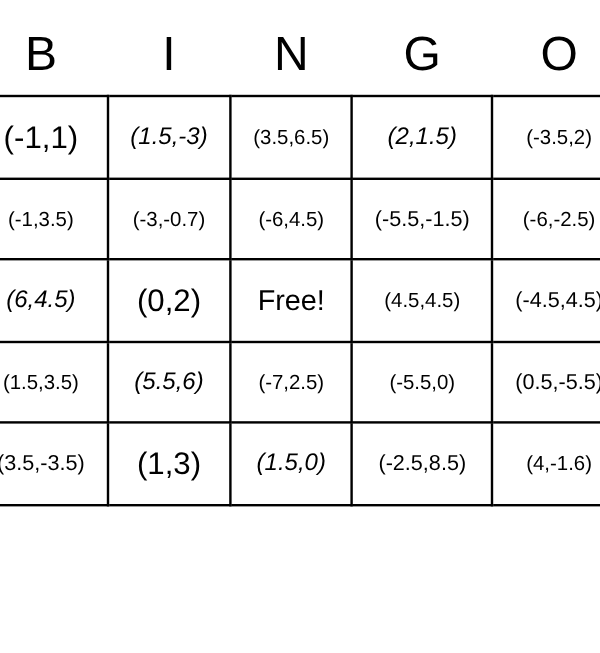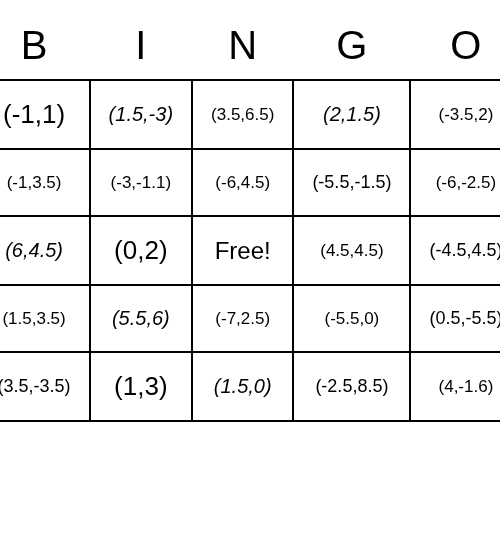--- a/index.html
+++ b/index.html
@@ -58,21 +58,21 @@
   </tr>
   <tr class="grid-row">
     <td class="fs-large">(-1,1)</td>
     <td class="fs-med">(1.5,-3)</td>
     <td class="fs-small">(3.5,6.5)</td>
     <td class="fs-med">(2,1.5)</td>
     <td class="fs-small">(-3.5,2)</td>
   </tr>
   <tr class="grid-row">
     <td class="fs-small">(-1,3.5)</td>
-    <td class="fs-small">(-3,-1.1)</td>
+    <td class="fs-small">(-3,-0.7)</td>
     <td class="fs-small">(-6,4.5)</td>
     <td class="fs-xsmall">(-5.5,-1.5)</td>
     <td class="fs-small">(-6,-2.5)</td>
   </tr>
   <tr class="grid-row">
     <td class="fs-med">(6,4.5)</td>
     <td class="fs-large">(0,2)</td>
     <td class="free-cell">Free!</td>
     <td class="fs-small">(4.5,4.5)</td>
     <td class="fs-xsmall">(-4.5,4.5)</td>

